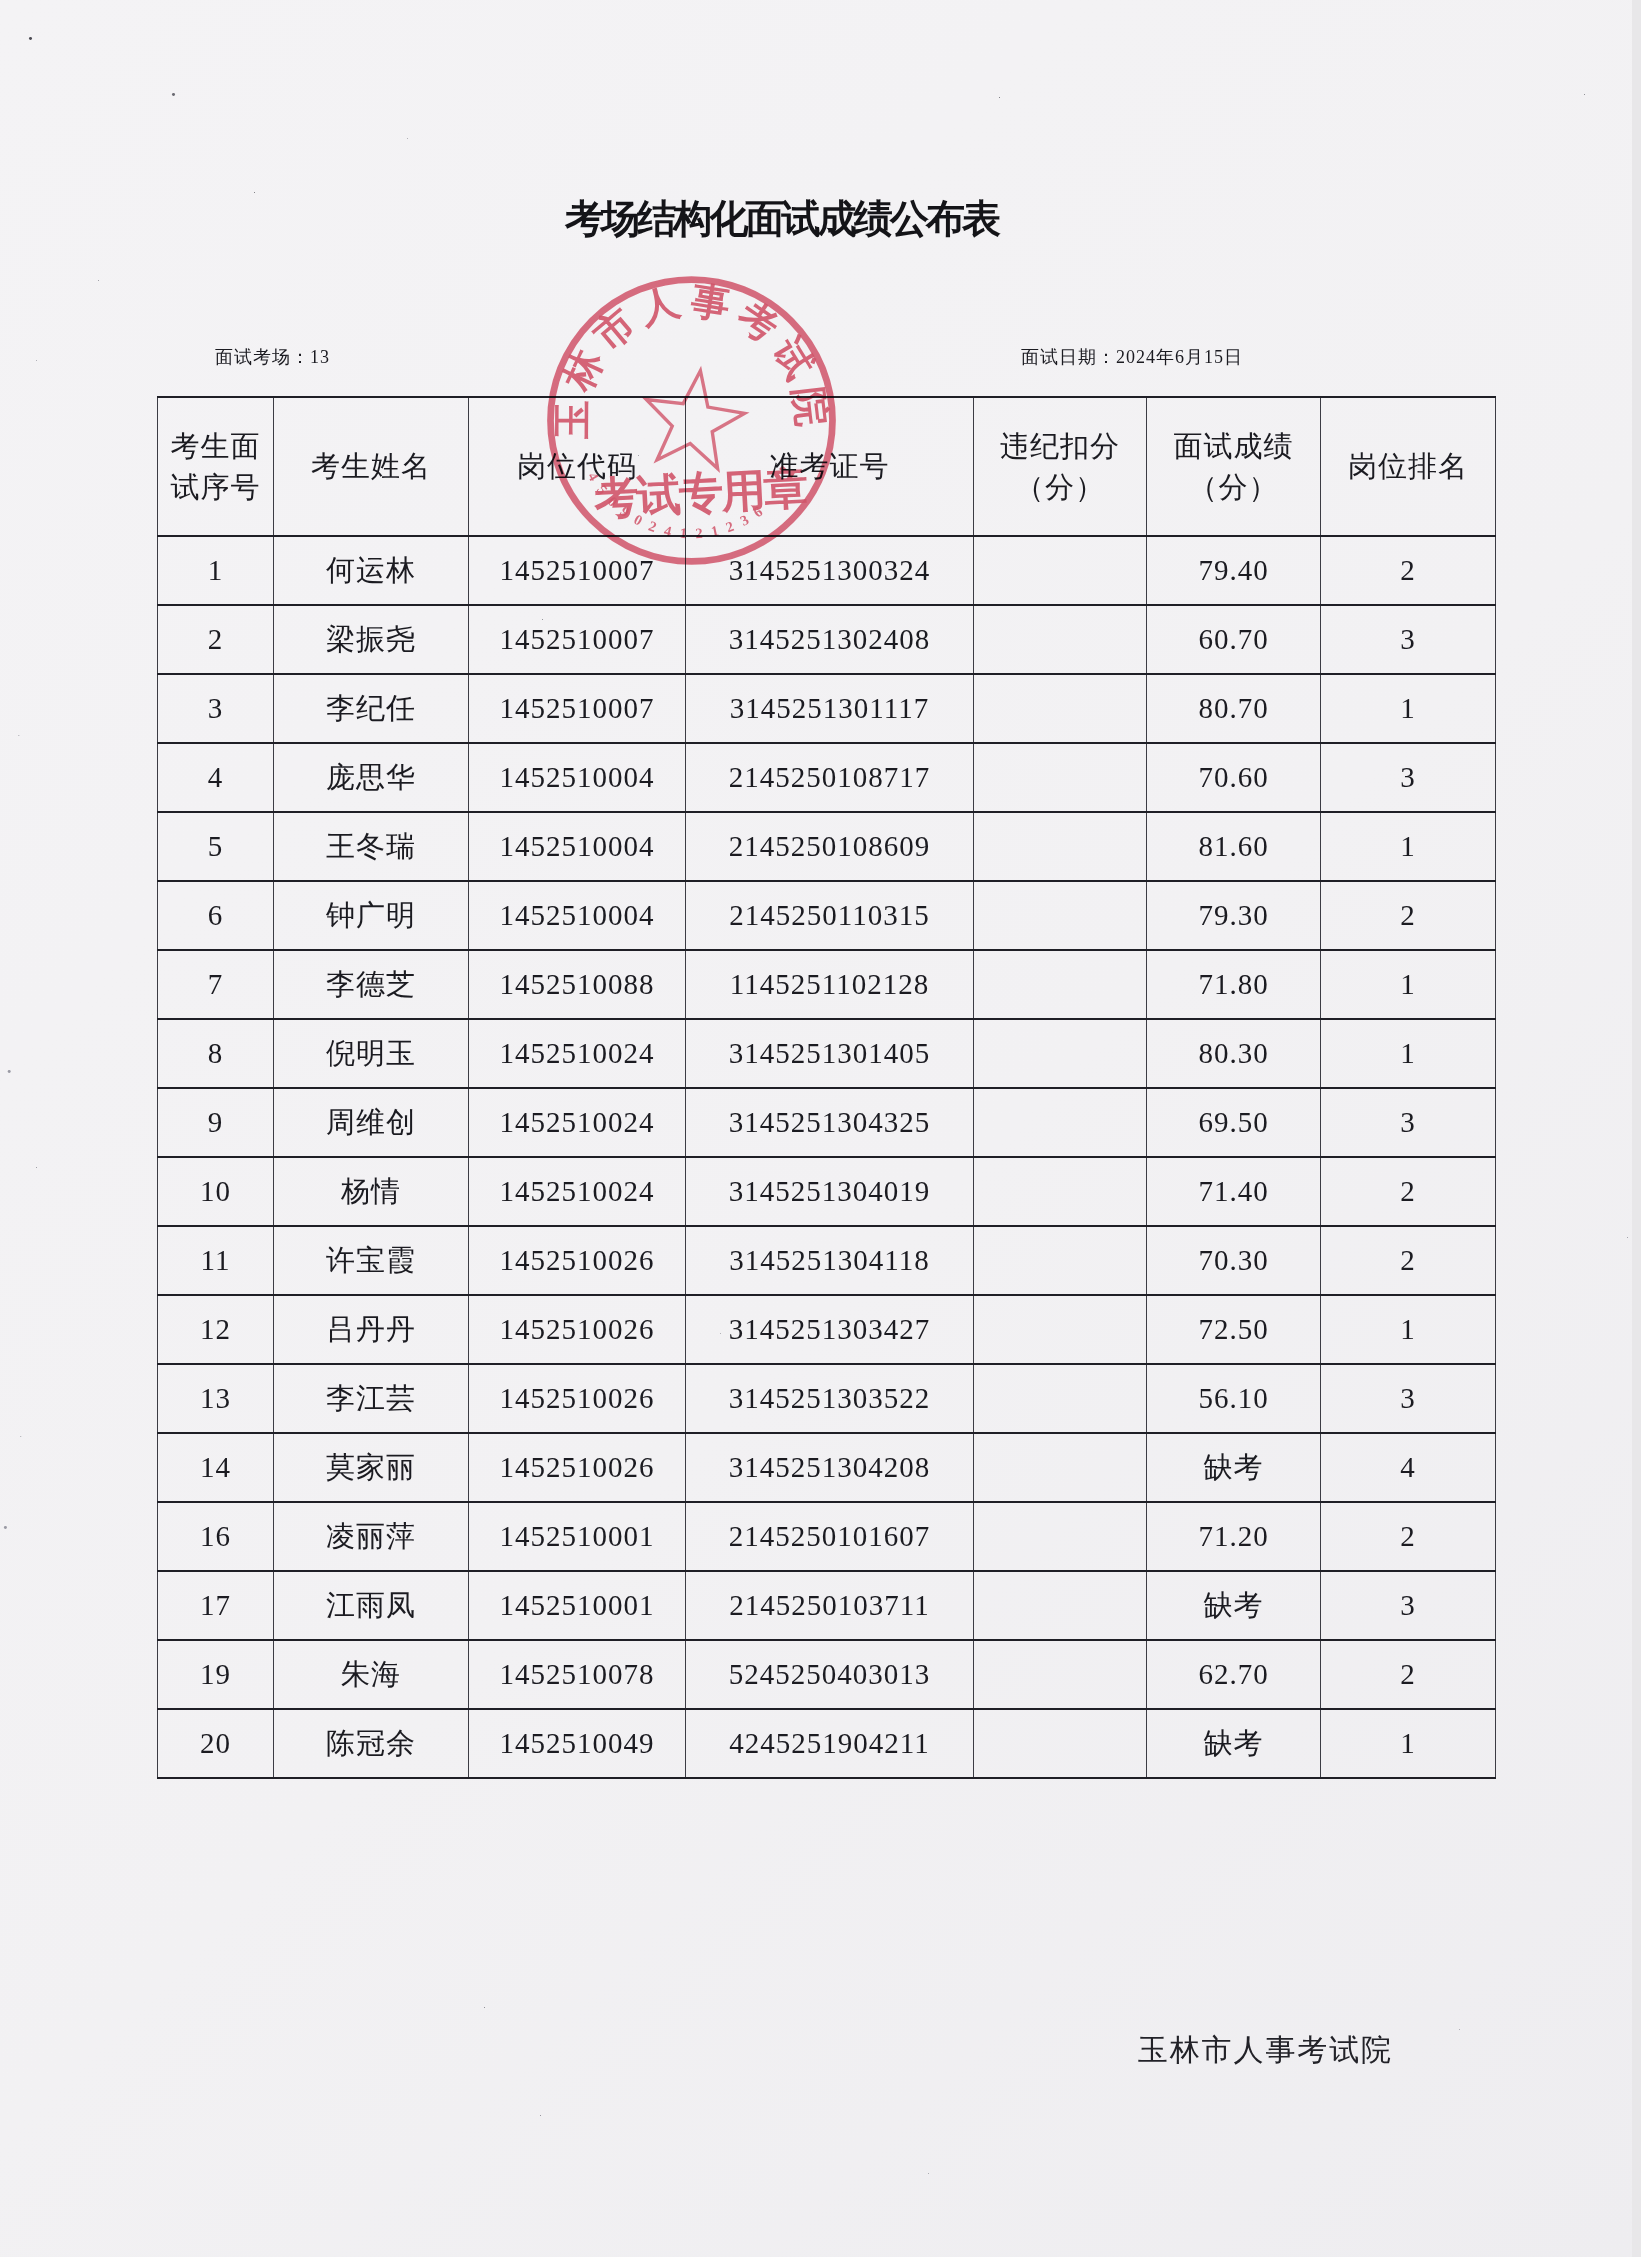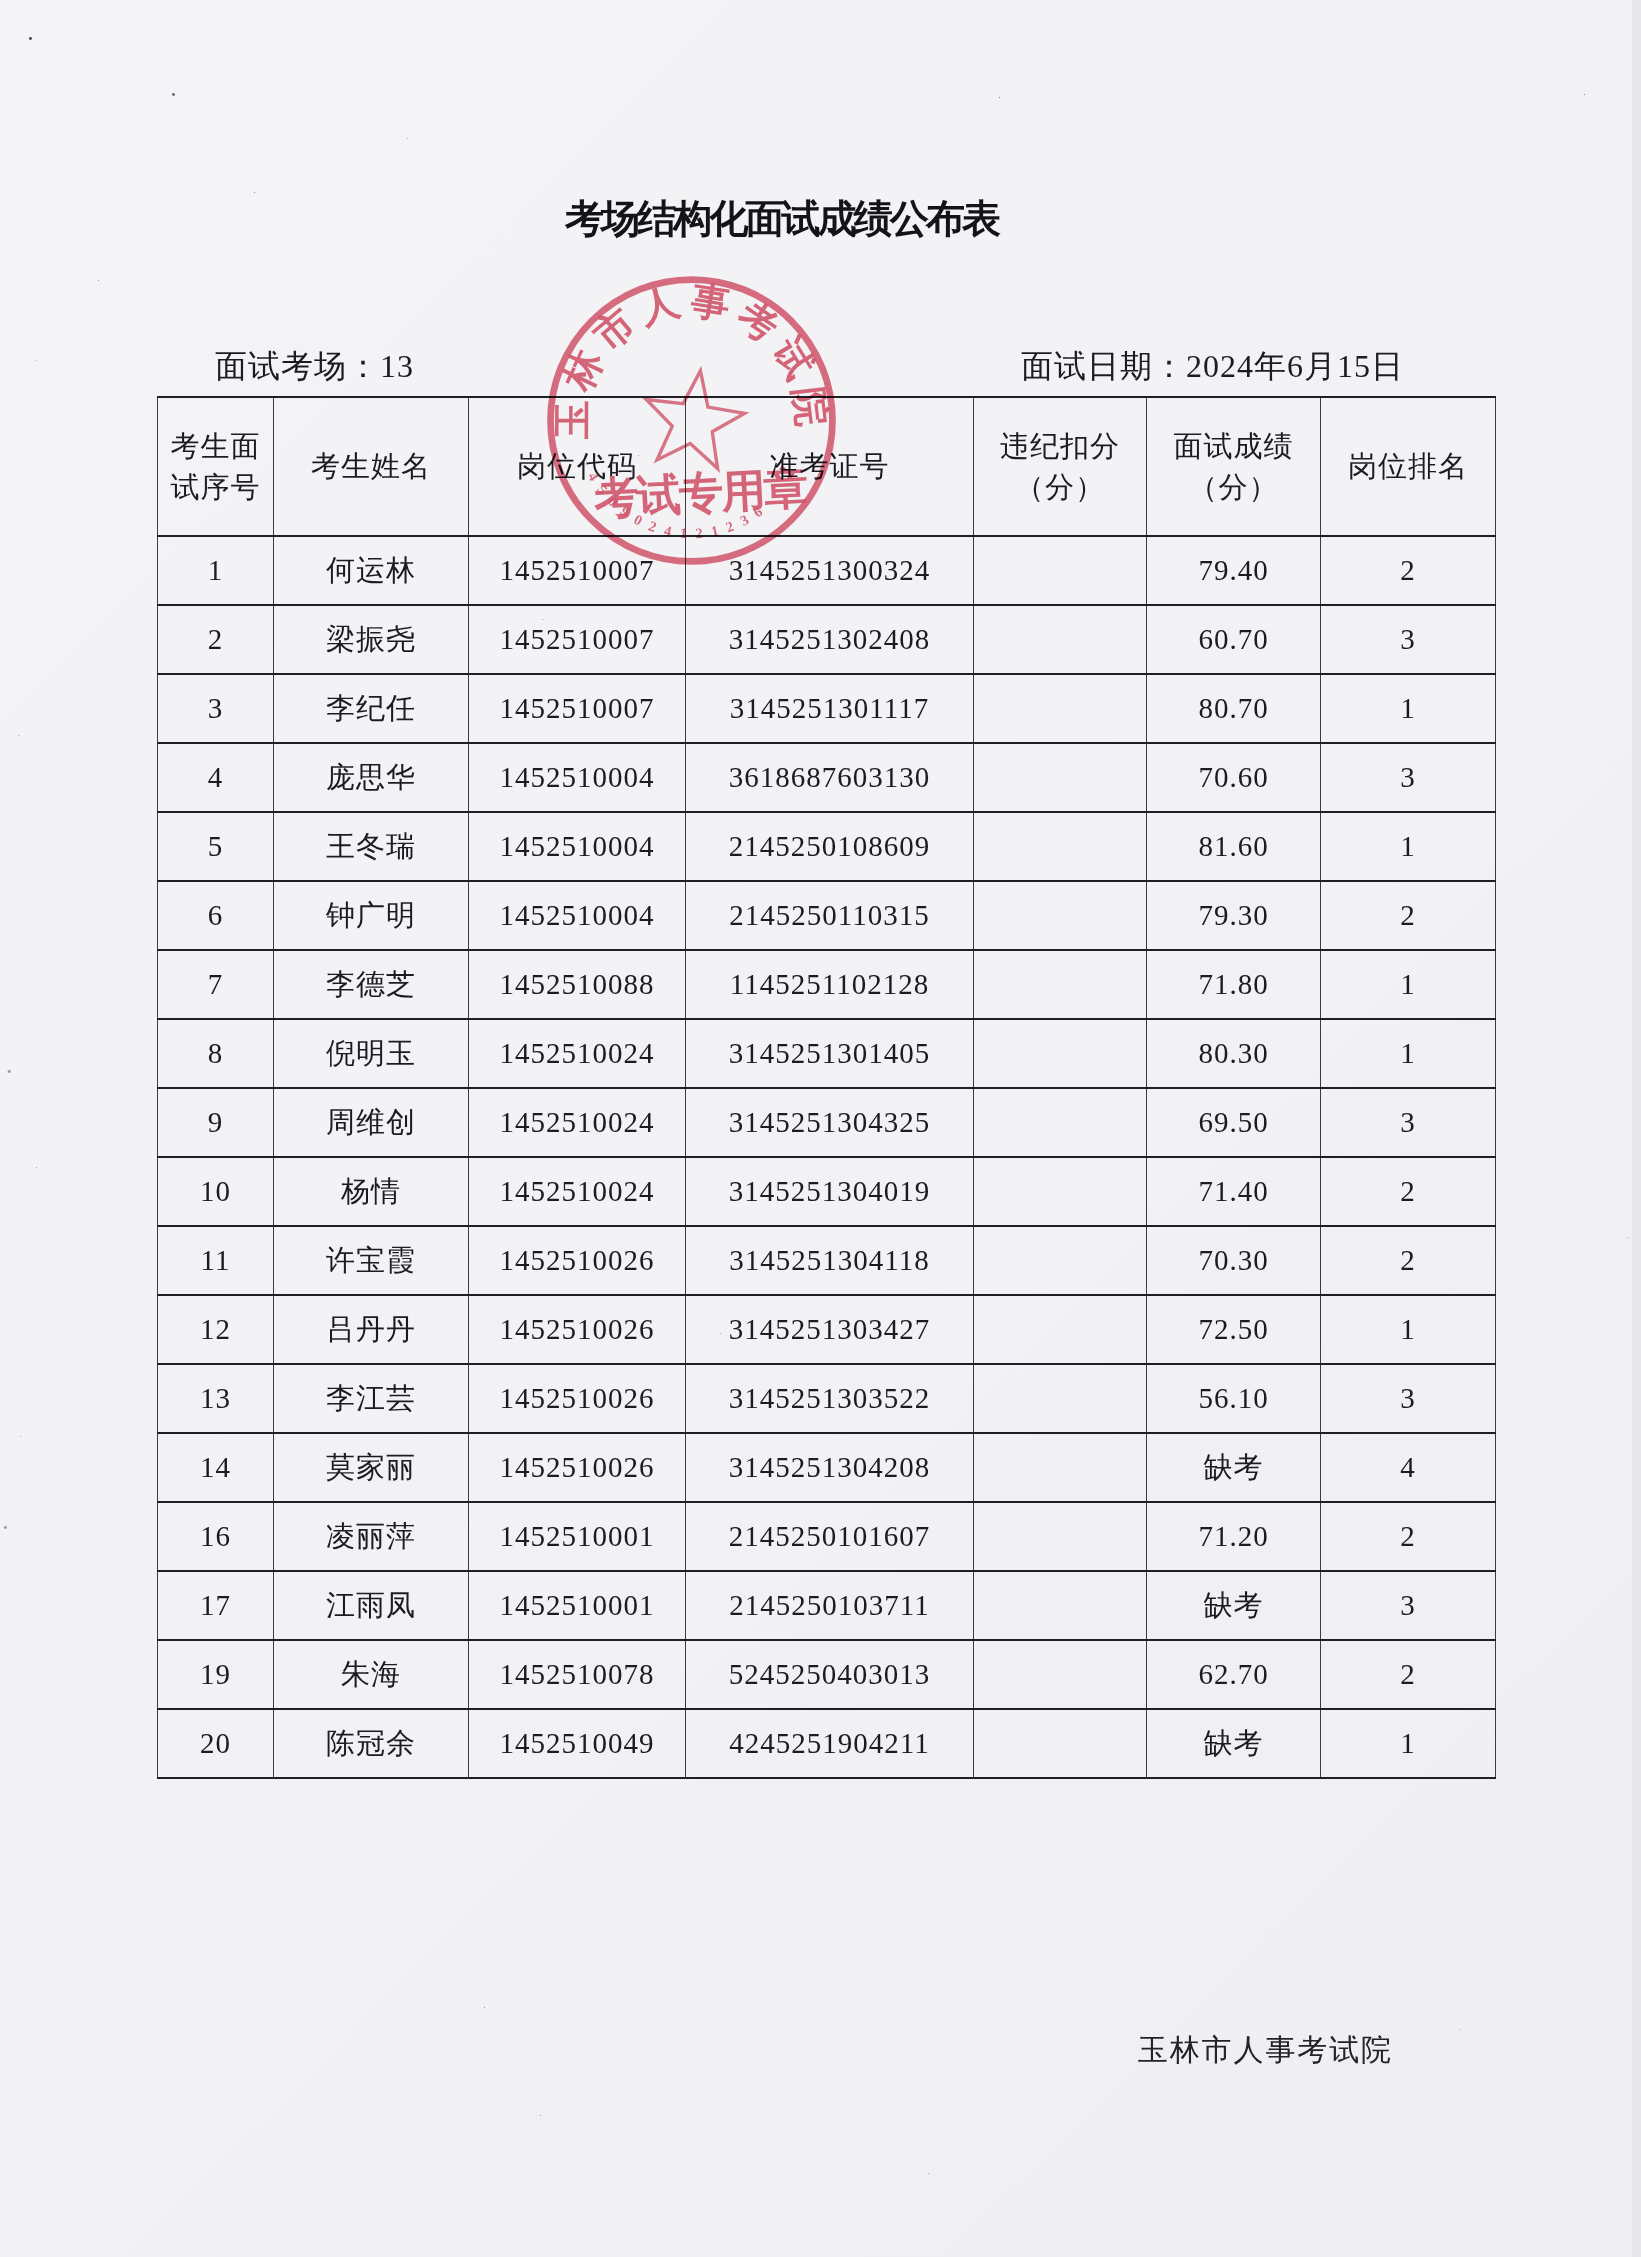--- a/index.html
+++ b/index.html
@@ -12,21 +12,21 @@
     color:#1e1e24;
     overflow:hidden;
   }
   .title{
     position:absolute;left:565px;top:192px;
     font-family:"Liberation Sans","DejaVu Sans",sans-serif;
     font-size:39px;font-weight:bold;letter-spacing:-2.9px;
     color:#141418;white-space:nowrap;
   }
   .info-line{
-    position:absolute;top:345px;font-size:32px;color:#1b1b21;white-space:nowrap;
+    position:absolute;top:345px;font-size:18px;color:#1b1b21;white-space:nowrap;
     letter-spacing:1px;
   }
   .info-room{left:215px;}
   .info-date{left:1021px;}
   table.results{
     position:absolute;left:157px;top:396px;
     width:1337px;table-layout:fixed;
     border-collapse:collapse;
   }
   table.results th,table.results td{
@@ -143,21 +143,21 @@
           <td>1452510007</td>
           <td>3145251301117</td>
           <td></td>
           <td>80.70</td>
           <td>1</td>
         </tr>
         <tr>
           <td>4</td>
           <td>庞思华</td>
           <td>1452510004</td>
-          <td>3618687603130</td>
+          <td>2145250108717</td>
           <td></td>
           <td>70.60</td>
           <td>3</td>
         </tr>
         <tr>
           <td>5</td>
           <td>王冬瑞</td>
           <td>1452510004</td>
           <td>2145250108609</td>
           <td></td>

